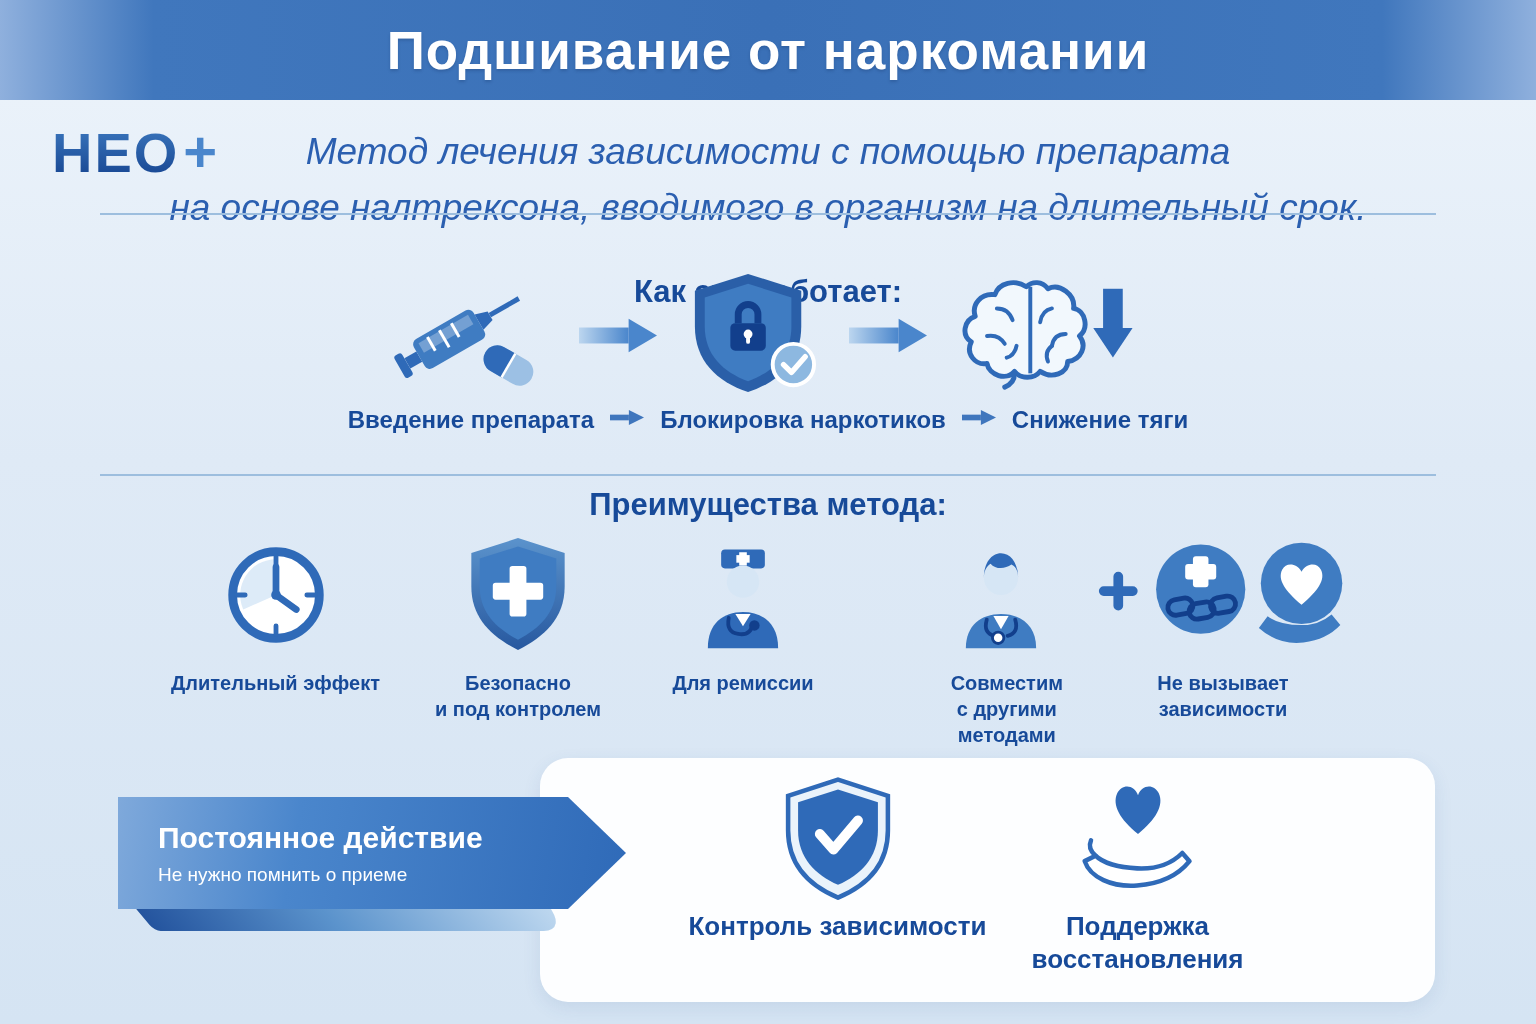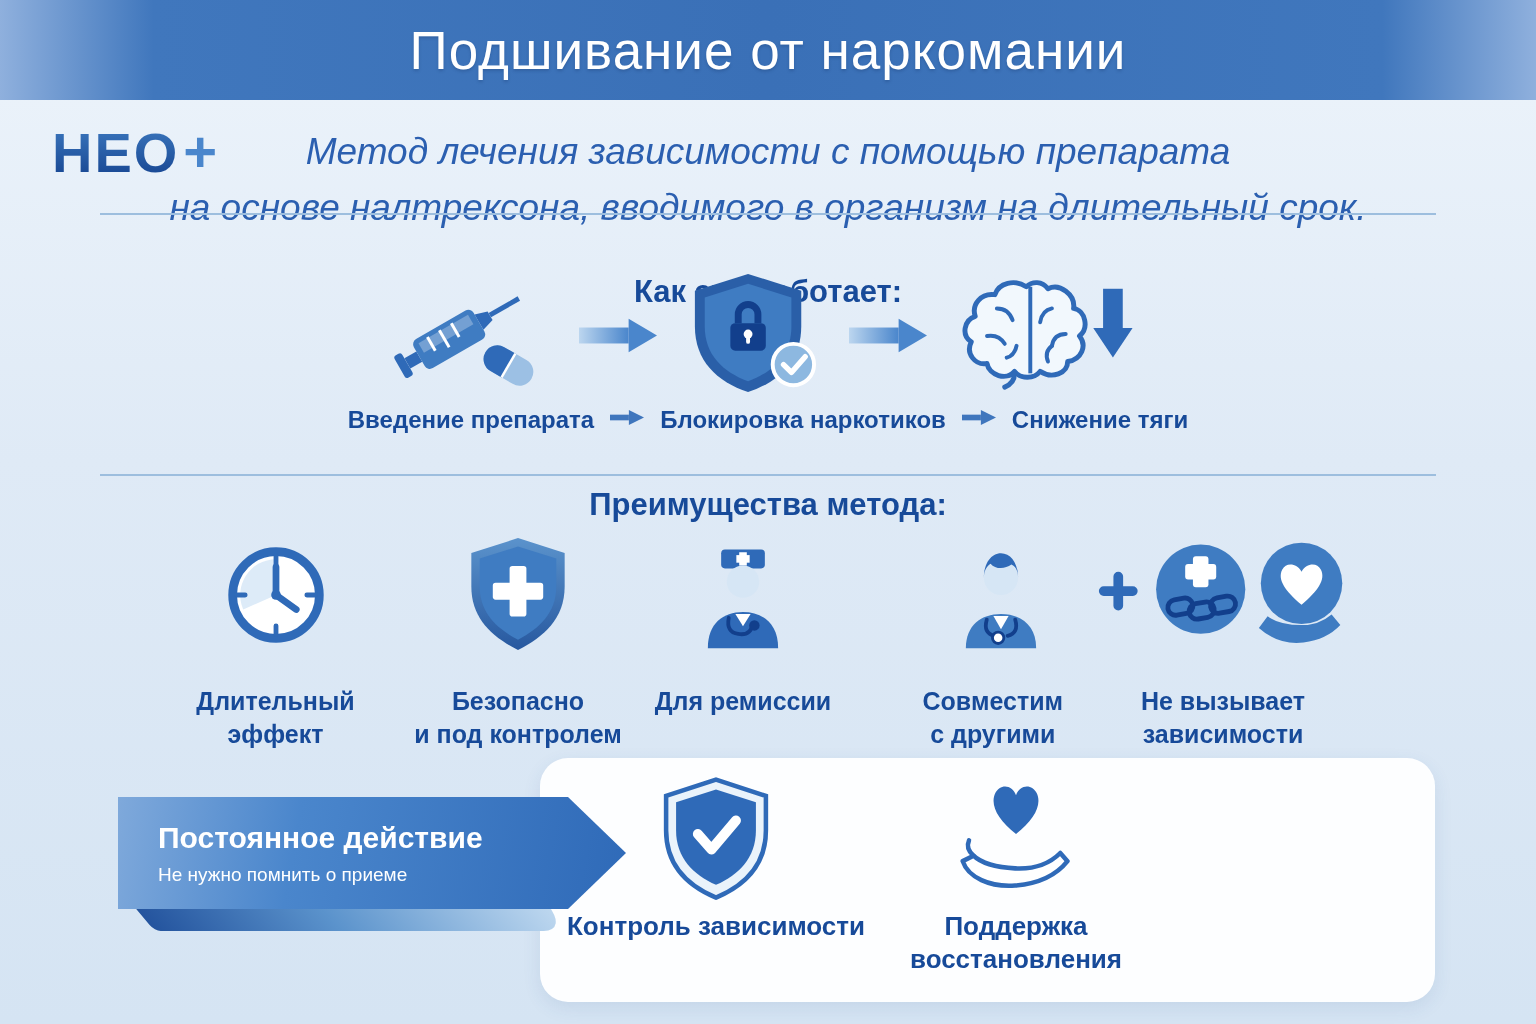--- a/index.html
+++ b/index.html
@@ -5,21 +5,21 @@
   html,body{margin:0;padding:0;}
   .poster{
     position:relative;width:1536px;height:1024px;overflow:hidden;
     background:linear-gradient(180deg,#edf4fb 0%,#dfeaf6 45%,#d5e4f3 100%);
     font-family:"Liberation Sans",sans-serif;color:#174a99;
   }
   
   .header{position:absolute;top:0;left:0;right:0;height:100px;
     background:linear-gradient(90deg,#8fb0dd 0%,#4077bd 10%,#3a70b7 50%,#4077bd 90%,#8fb0dd 100%);
     display:flex;align-items:center;justify-content:center;}
-  .header .title{color:#fff;font-size:53px;font-weight:normal;letter-spacing:1px;
+  .header .title{color:#fff;font-size:53px;font-weight:bold;letter-spacing:1px;
     text-shadow:0 2px 3px rgba(18,48,96,.25);}
   
   .logo{position:absolute;top:118px;left:52px;display:flex;align-items:baseline;
     font-weight:800;font-size:56px;letter-spacing:2px;}
   .logo .logo-text{background:linear-gradient(180deg,#3f7cc2 0%,#123f8c 100%);
     -webkit-background-clip:text;background-clip:text;color:transparent;}
   .logo .logo-plus{color:#4a86cc;margin-left:4px;font-size:58px;}
   
   .intro{position:absolute;top:124px;left:0;right:0;text-align:center;
     font-size:37px;line-height:1.5;color:#2b5fb0;font-style:italic;}
@@ -36,27 +36,27 @@
   .labels-row{position:absolute;top:406px;left:0;right:0;
     display:flex;justify-content:center;align-items:center;gap:16px;
     font-size:24px;font-weight:bold;color:#174a99;}
   
   .benefits-row{position:absolute;top:530px;left:0;right:0;
     display:flex;justify-content:center;align-items:flex-start;}
   .benefit{display:flex;flex-direction:column;align-items:center;}
   .benefit.b1{width:245px;} .benefit.b2{width:240px;} .benefit.b3{width:210px;}
   .benefit.b4{width:215px;align-items:flex-end;} .benefit.b5{width:320px;}
   .benefit .icon-box{height:130px;display:flex;align-items:center;justify-content:center;}
-  .benefit .label{margin-top:25px;font-size:25px;font-weight:bold;text-align:center;
+  .benefit .label{margin-top:10px;font-size:20px;font-weight:bold;text-align:center;
     white-space:pre-line;line-height:1.3;color:#174a99;}
   
   .panel{position:absolute;left:540px;top:758px;width:895px;height:244px;
     background:#fdfeff;border-radius:28px;box-shadow:0 6px 18px rgba(50,90,150,.10);z-index:1;}
   .panel-items{position:absolute;left:0;right:0;top:0;bottom:0;
-    display:flex;justify-content:flex-start;align-items:flex-start;padding:16px 26px 0;}
+    display:flex;justify-content:center;align-items:flex-start;padding:16px 26px 0;}
   .panel-item{display:flex;flex-direction:column;align-items:center;width:300px;}
   .panel-item .icon-box{height:130px;display:flex;align-items:center;justify-content:center;}
   .panel-item .label{margin-top:6px;font-size:26px;font-weight:bold;text-align:center;
     white-space:pre-line;line-height:1.25;color:#174a99;}
   
   .ribbon{position:absolute;left:118px;top:797px;width:508px;height:112px;z-index:3;
     background:linear-gradient(100deg,#7fa9db 0%,#4a86cc 35%,#2f6ab8 100%);
     clip-path:polygon(0 0,450px 0,508px 56px,450px 112px,0 112px);
     display:flex;flex-direction:column;justify-content:center;
     padding-left:40px;box-sizing:border-box;color:#fff;}

